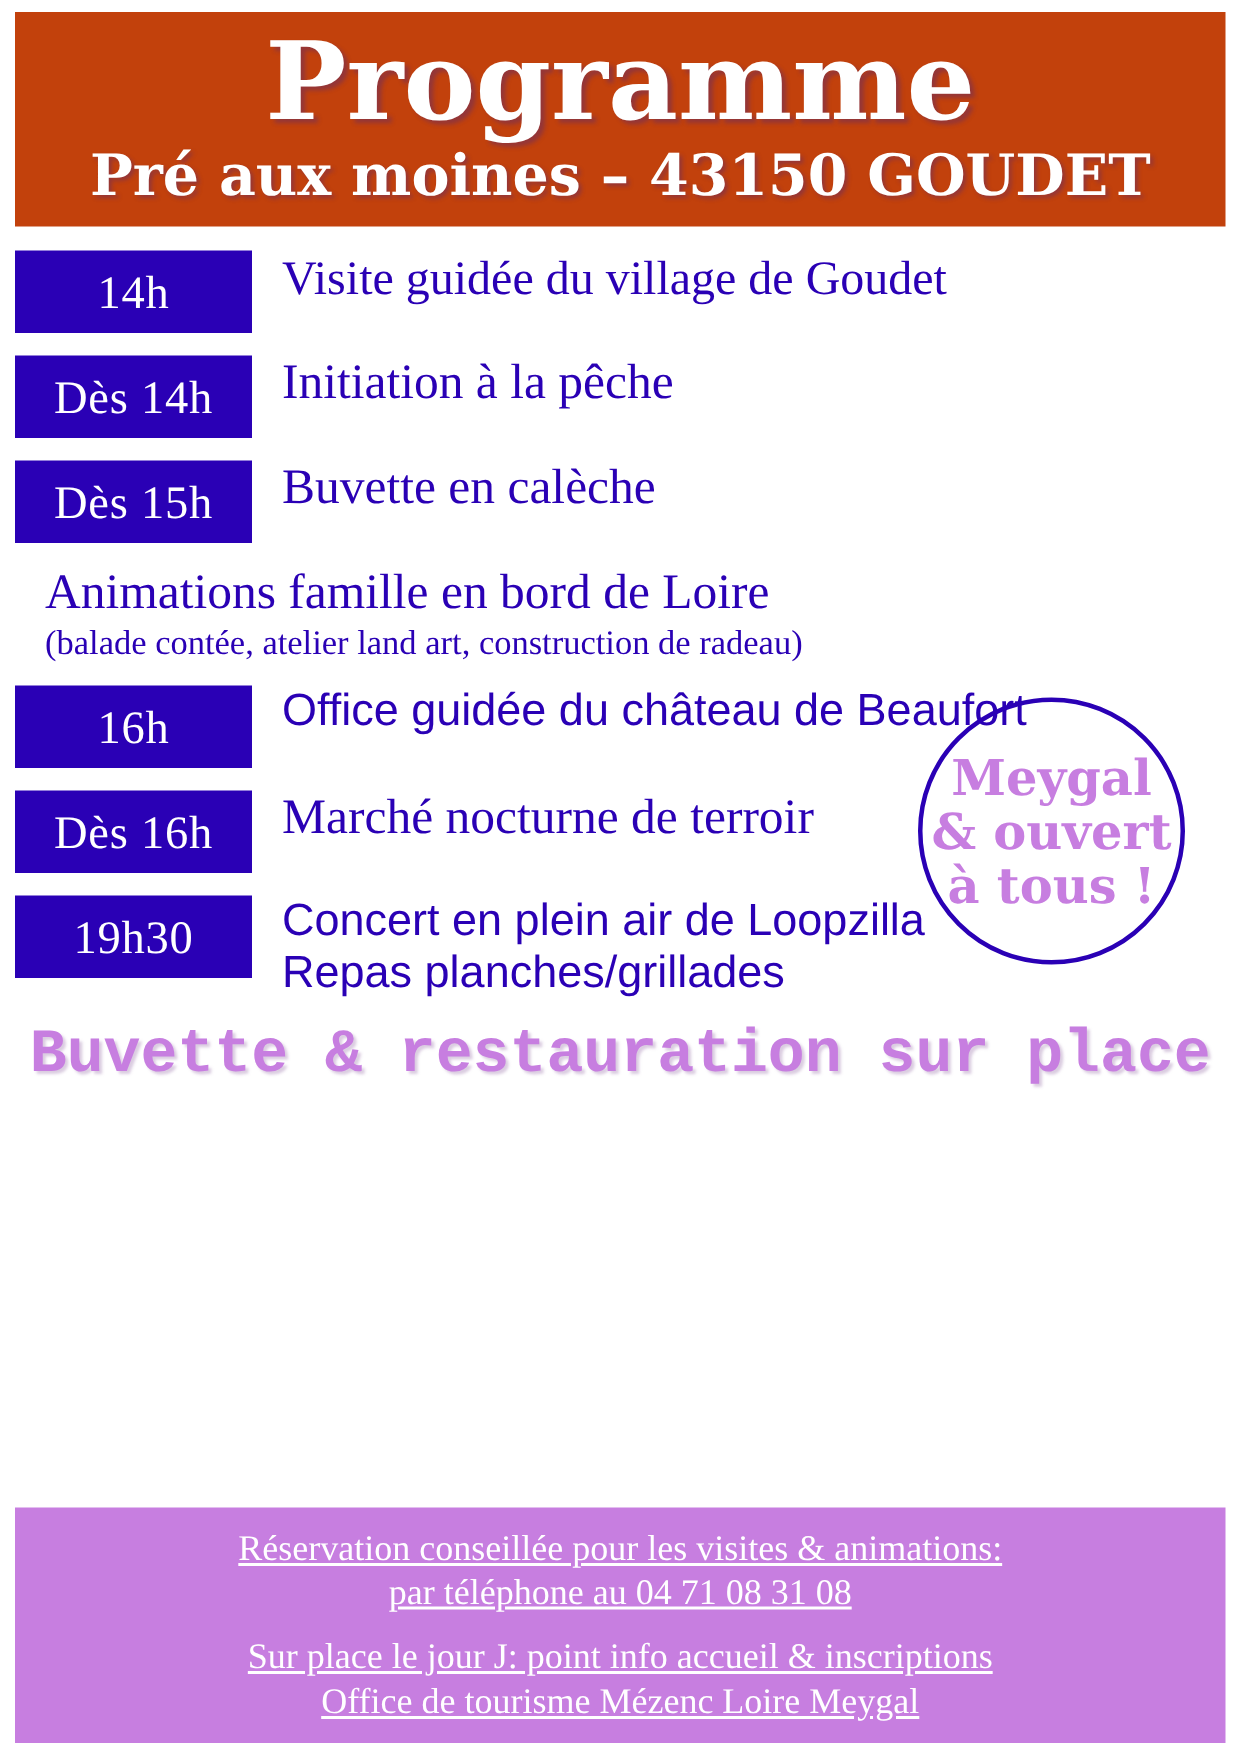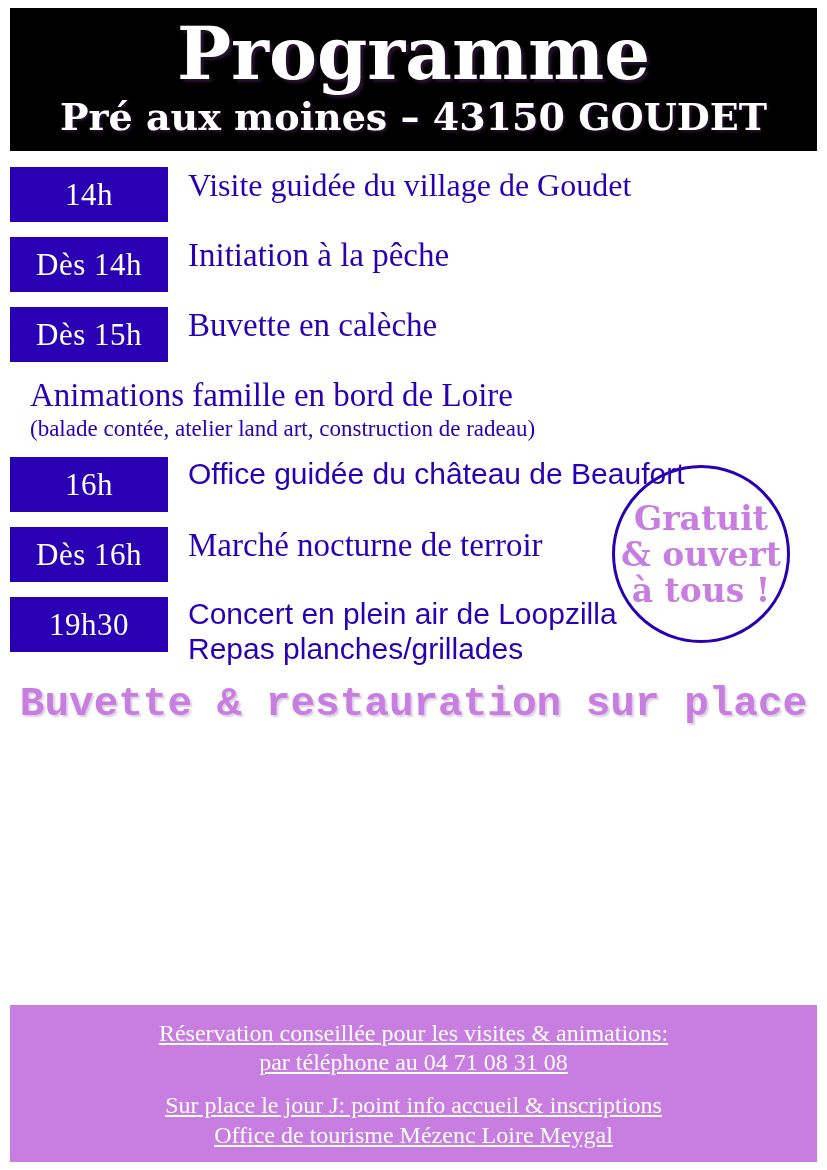--- a/index.html
+++ b/index.html
@@ -11,21 +11,21 @@
   body {
     width: 827px;
     height: 1170px;
     font-family: "Liberation Sans", sans-serif;
     overflow: hidden;
     position: relative;
   }
 
   
   .header-banner {
-    background: #000000;
+    background: #c2410c;
     margin: 8px 10px 0 10px;
     padding: 8px 10px 14px 10px;
     text-align: center;
   }
   .header-title {
     font-family: "DejaVu Serif", serif;
     font-weight: bold;
     font-size: 72px;
     line-height: 1.05;
     color: #ffffff;
@@ -214,21 +214,21 @@
 
   <div class="prog-row row-6">
     <div class="time-chip">19h30</div>
     <div class="prog-text">
       <div class="prog-main">Concert en plein air de Loopzilla</div>
       <div class="prog-line2">Repas planches/grillades</div>
     </div>
   </div>
 
   <div class="stamp">
-    <div class="stamp-l1">Gratuit</div>
+    <div class="stamp-l1">Meygal</div>
     <div class="stamp-l2">&amp; ouvert</div>
     <div class="stamp-l3">à tous !</div>
   </div>
 </div>
 
 <div class="buvette">Buvette &amp; restauration sur place</div>
 
 <div class="footer-banner">
   <div class="footer-line">Réservation conseillée pour les visites &amp; animations:</div>
   <div class="footer-line">par téléphone au 04 71 08 31 08</div>

